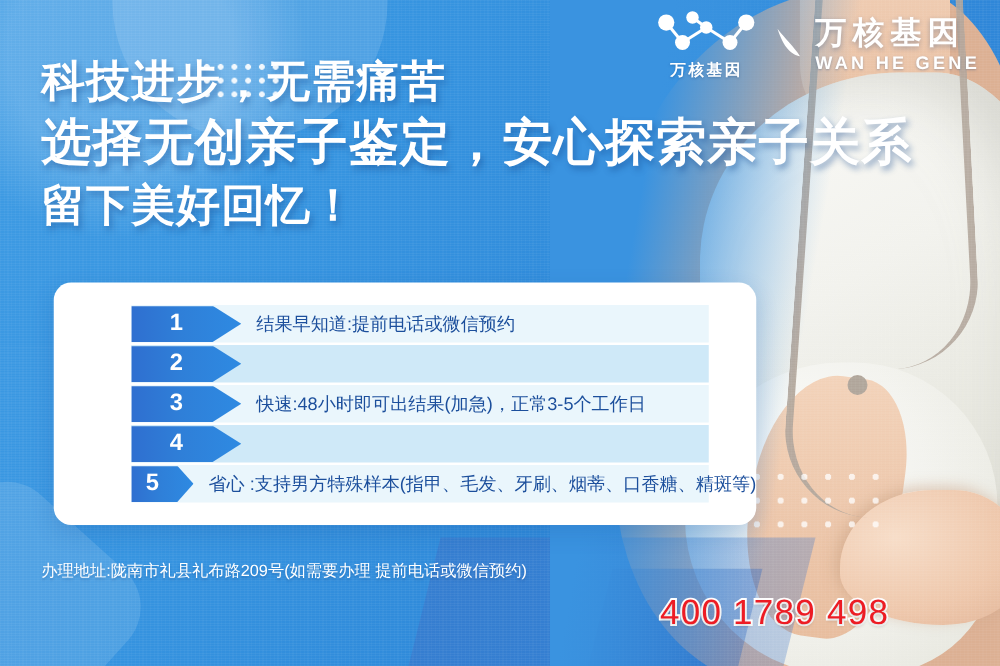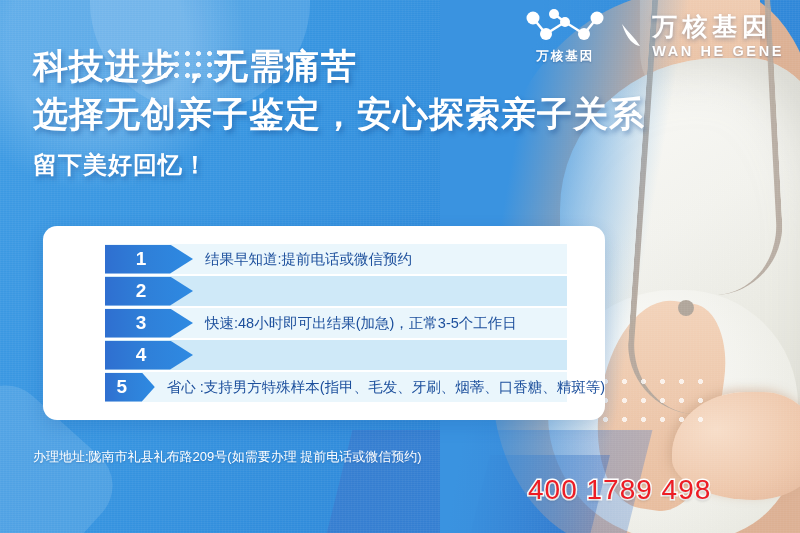--- a/index.html
+++ b/index.html
@@ -156,22 +156,22 @@
   
   .headline{
     position:absolute; left:33px; top:44px; z-index:12;
   }
   .hl{
     color:#fff; font-weight:bold; white-space:nowrap;
     text-shadow:2px 3px 5px rgba(20,70,140,.45);
     letter-spacing:1px;
   }
   .hl1{ font-size:35px; line-height:44px; }
-  .hl2{ font-size:35px; line-height:52px; }
-  .hl3{ font-size:24px; line-height:50px; }
+  .hl2{ font-size:40px; line-height:52px; }
+  .hl3{ font-size:35px; line-height:50px; }
 
   
   .panel{
     position:absolute; left:43px; top:226px; width:562px; height:194px;
     background:#fff; border-radius:14px;
     box-shadow:0 6px 18px rgba(20,70,140,.16);
     z-index:15;
     padding:18px 0 0 0;
   }
   .rows{ display:flex; flex-direction:column; }

